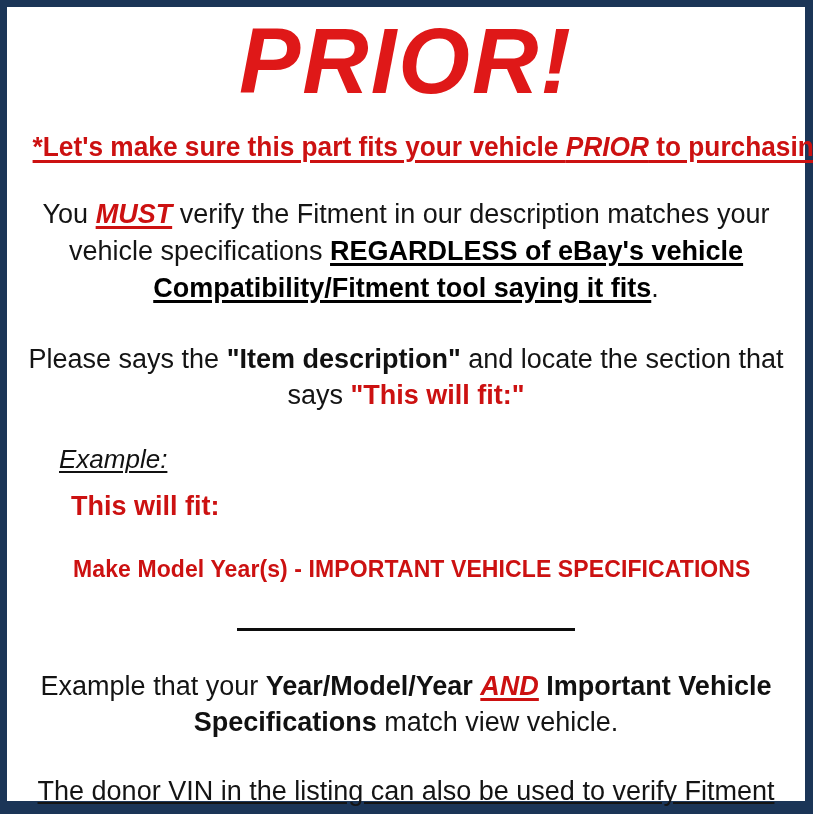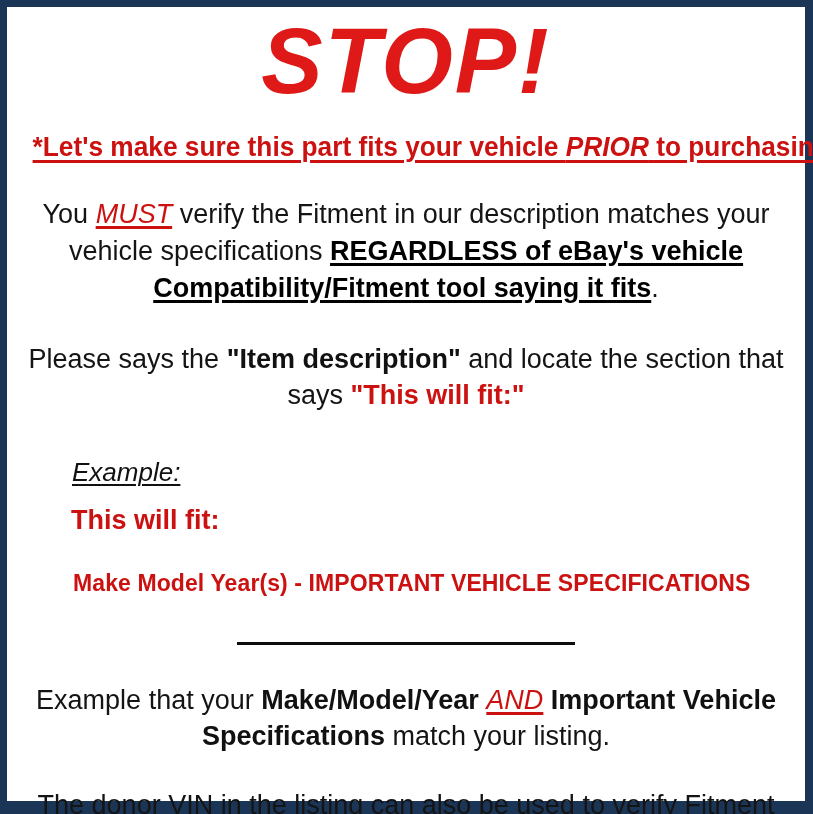--- a/index.html
+++ b/index.html
@@ -77,21 +77,21 @@
   }
 
   .para-must  { padding-top: 34px;  max-width: 760px; }
   .para-view  { padding-top: 34px;  max-width: 770px; }
   .para-confirm { padding-top: 30px; max-width: 760px; }
   .para-vin   { padding-top: 32px;  max-width: 760px; text-decoration: underline; }
   .b-red      { color: #cc1111; font-weight: bold; }
   .b-blk      { color: #111111; font-weight: bold; }
   .mustword {
     color: #cc1111;
-    font-weight: normal;
+    font-weight: bold;
     font-style: italic;
     text-decoration: underline;
     text-decoration-thickness: 3px;
     text-underline-offset: 3px;
   }
   .u-red {
     color: #000000;
     font-weight: bold;
     text-decoration: underline;
     text-decoration-thickness: 3px;
@@ -146,38 +146,38 @@
     background: #0d0d0d;
     vertical-align: middle;
   }
 </style>
 </head>
 <body>
 
 <div id="notice-card">
   <div class="inner">
 
-    <h1 class="stop-title">STOP!</h1>
+    <h1 class="stop-title">PRIOR!</h1>
 
     <p class="subtitle"><span>*Let's make sure this part fits your vehicle </span><span class="ital">PRIOR</span><span> to purchasing*</span></p>
 
     <p class="para para-must"><span>You </span><span class="mustword">MUST</span><span> verify the Fitment in our description matches your vehicle specifications </span><span class="u-red">REGARDLESS of eBay's vehicle Compatibility/Fitment tool saying it fits</span><span>.</span></p>
 
     <p class="para para-view"><span>Please says the </span><span class="b-blk">"Item description"</span><span> and locate the section that says </span><span class="b-red">"This will fit:"</span></p>
 
     <div class="example-block">
-      <p style="margin:13px;">
+      <p style="margin:0;">
         <span class="example-label">Example:</span>
       </p>
       <p class="example-fit">This will fit:</p>
       <p class="example-spec">Make Model Year(s) - IMPORTANT VEHICLE SPECIFICATIONS</p>
     </div>
 
     <div class="divider-wrap">
       <span class="divider"></span>
     </div>
 
-    <p class="para para-confirm"><span>Example that your </span><span class="b-blk">Make/Model/Year</span><span>&nbsp;</span><span class="mustword">AND</span><span>&nbsp;</span><span class="b-blk">Important Vehicle Specifications</span><span> match your listing.</span></p>
+    <p class="para para-confirm"><span>Example that your </span><span class="b-blk">Year/Model/Year</span><span>&nbsp;</span><span class="mustword">AND</span><span>&nbsp;</span><span class="b-blk">Important Vehicle Specifications</span><span> match view vehicle.</span></p>
 
     <p class="para para-vin">The donor VIN in the listing can also be used to verify Fitment with your local automotive professional.</p>
 
   </div>
 </div>
 
 </body></html>

